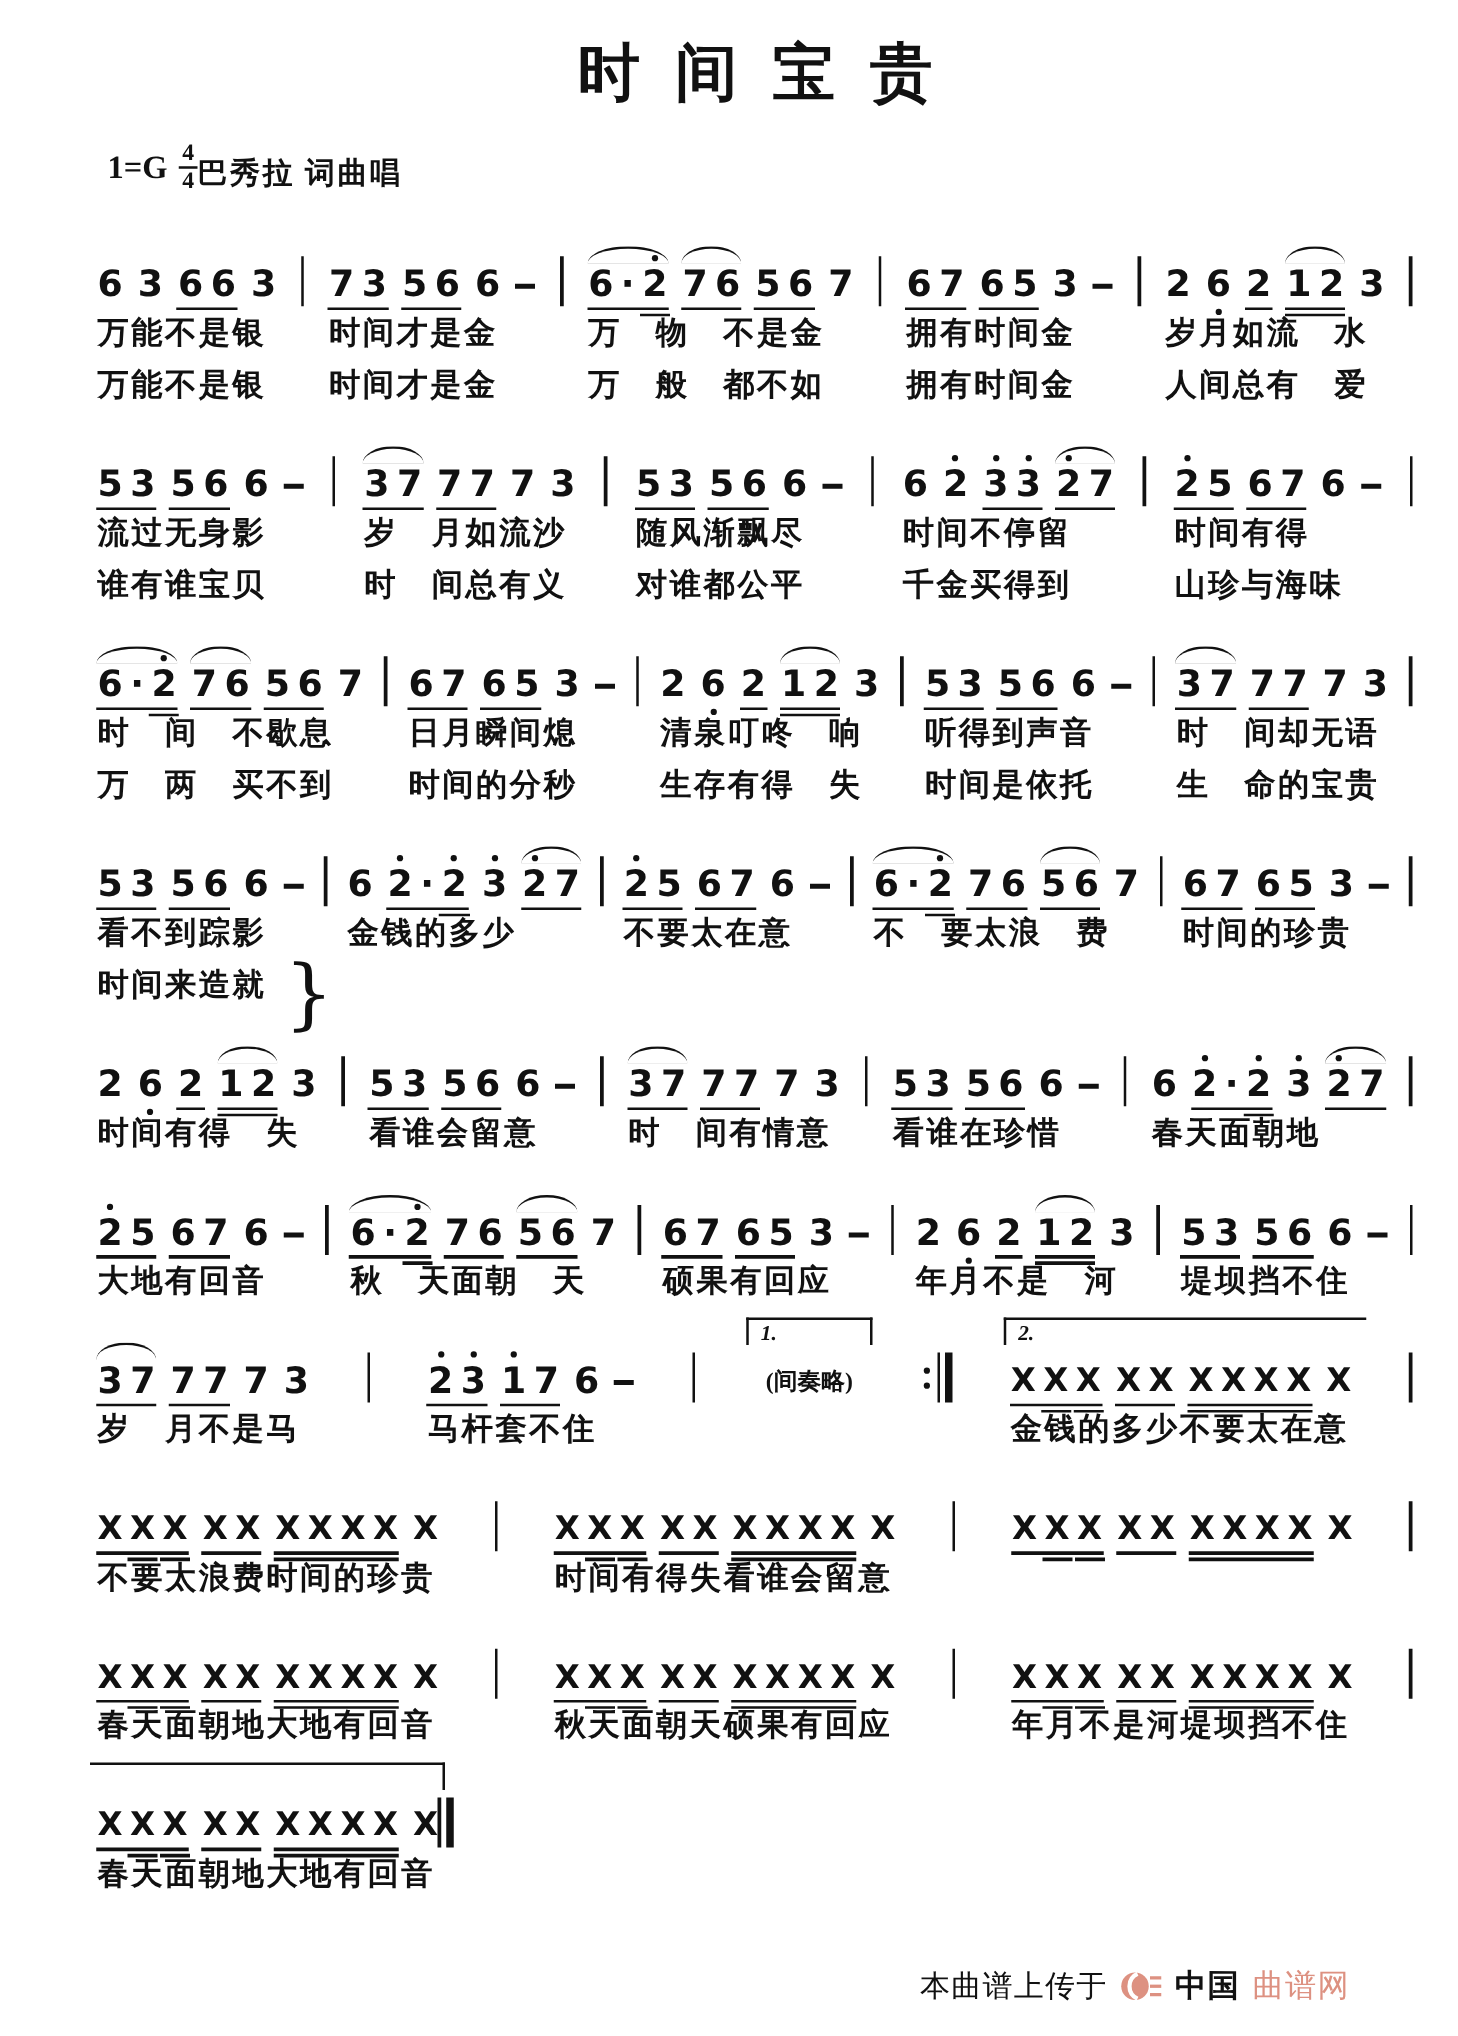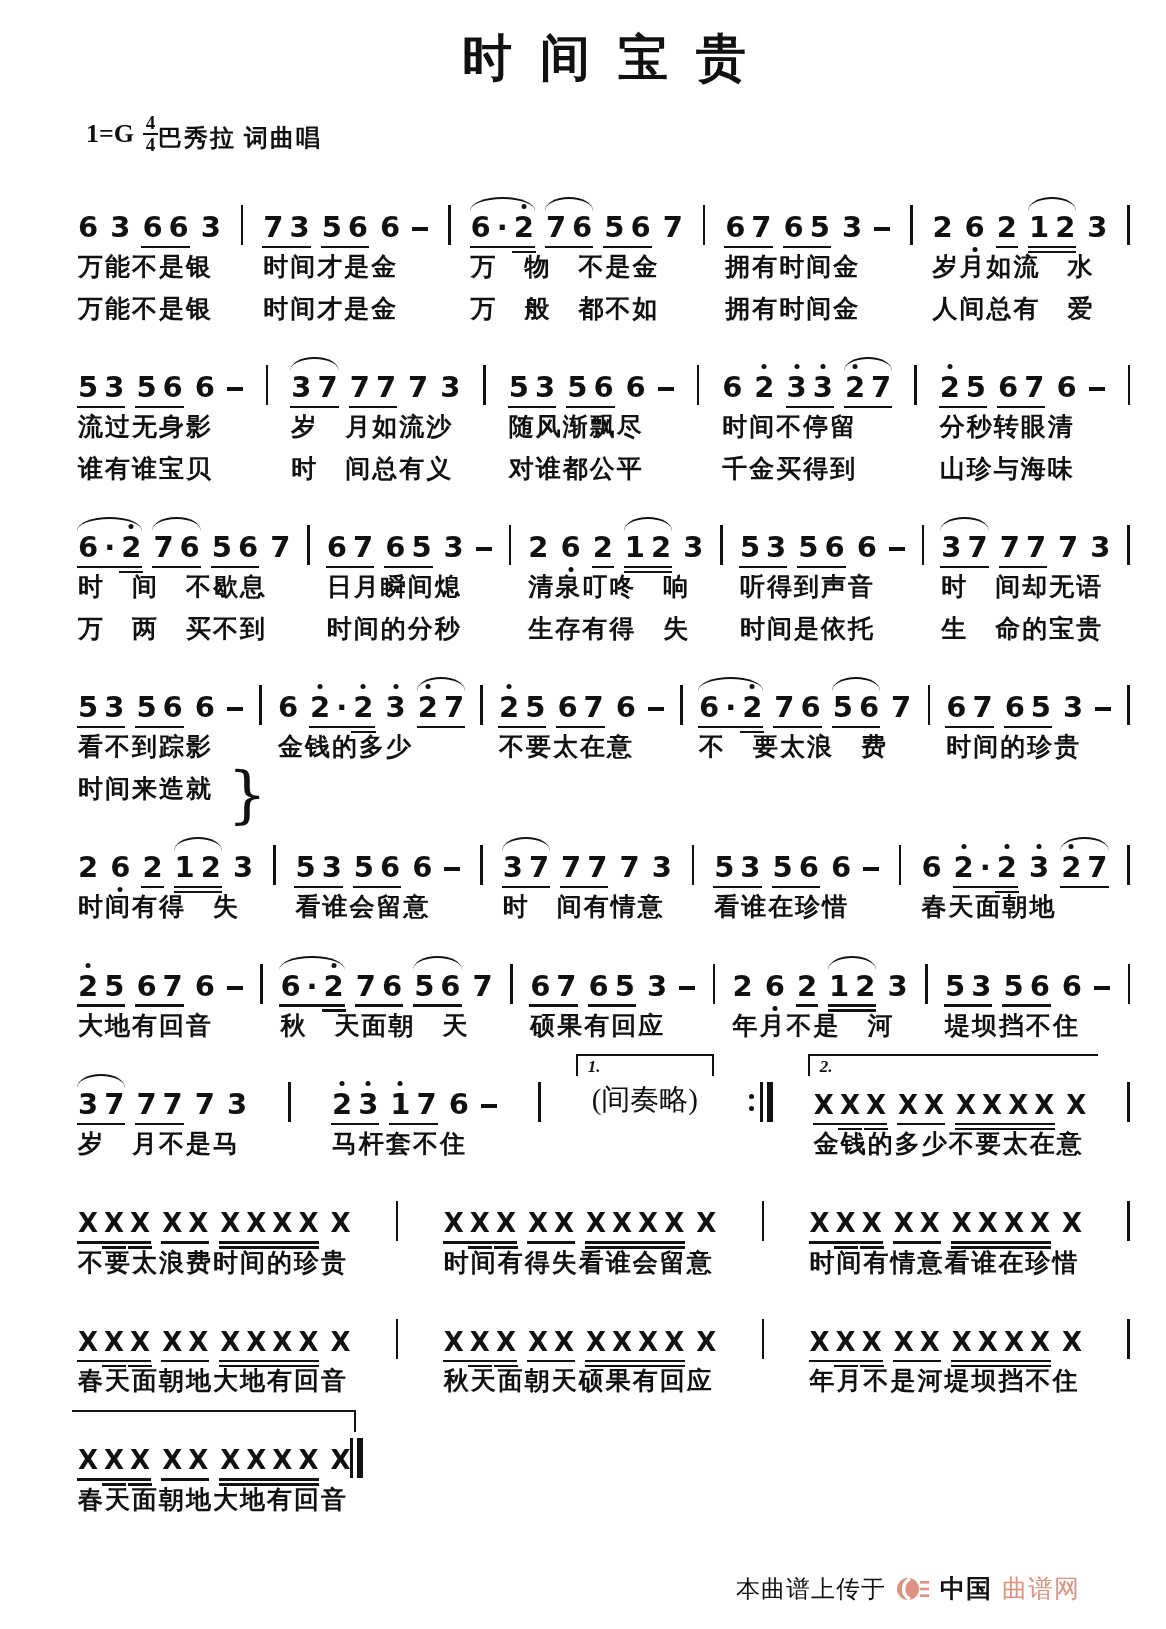--- a/index.html
+++ b/index.html
@@ -45,21 +45,21 @@
   .db{position:absolute;left:50%;transform:translateX(-50%);bottom:-10px;width:5px;height:5px;border-radius:50%;background:#111;}
   .ul{position:absolute;left:-1px;right:-1px;height:2.5px;background:#111;}
   .ul.l1{bottom:-6px;}
   .ul.l2{bottom:-11px;}
   .xu{position:absolute;left:-2px;right:-2px;bottom:-11px;height:2.5px;background:#111;}
   .arc-el{
     position:absolute;left:-1px;right:-1px;top:-16px;height:12px;
     border-top:2.5px solid #111;
     border-top-left-radius:50% 100%;border-top-right-radius:50% 100%;
   }
-  .gtext{font-size:29px;font-weight:normal;line-height:1.3;padding:0 10px;}
+  .gtext{font-size:19px;font-weight:bold;line-height:1.3;padding:0 10px;}
 
   .lyr{font-size:25px;font-weight:bold;white-space:pre;letter-spacing:2px;line-height:1.3;}
   .brace{
     position:absolute;right:-24px;top:76px;font-size:62px;line-height:1;
     font-family:"DejaVu Serif",serif;font-weight:normal;
   }
 
   
   .barw{display:flex;align-items:flex-start;gap:4px;margin-top:-3px;}
   .bar{display:inline-block;width:2.5px;height:40px;background:#111;}
@@ -353,21 +353,21 @@
               <span class="tok">7</span>
               <i class="ul l1"></i>
             </span>
             <span class="grp">
               <span class="tok">6</span>
             </span>
             <span class="grp">
               <span class="dashbar"></span>
             </span>
           </div>
-          <div class="lyr">分秒转眼清</div>
+          <div class="lyr">时间有得</div>
           <div class="lyr">山珍与海味</div>
         </div>
         <span class="barw">
           <i class="bar"></i>
         </span>
       </div>
       <div class="line">
         <div class="measure">
           <div class="notes">
             <span class="grp">
@@ -1076,21 +1076,20 @@
               <span class="tok x">X</span>
               <span class="tok x">X</span>
               <span class="tok x">X</span>
               <i class="ul l1"></i>
               <i class="ul l2"></i>
             </span>
             <span class="grp">
               <span class="tok x">X</span>
             </span>
           </div>
-          <div class="lyr">时间有情意看谁在珍惜</div>
         </div>
         <span class="barw">
           <i class="bar"></i>
         </span>
       </div>
       <div class="line">
         <div class="measure">
           <div class="notes">
             <span class="grp">
               <span class="tok x">X</span>

